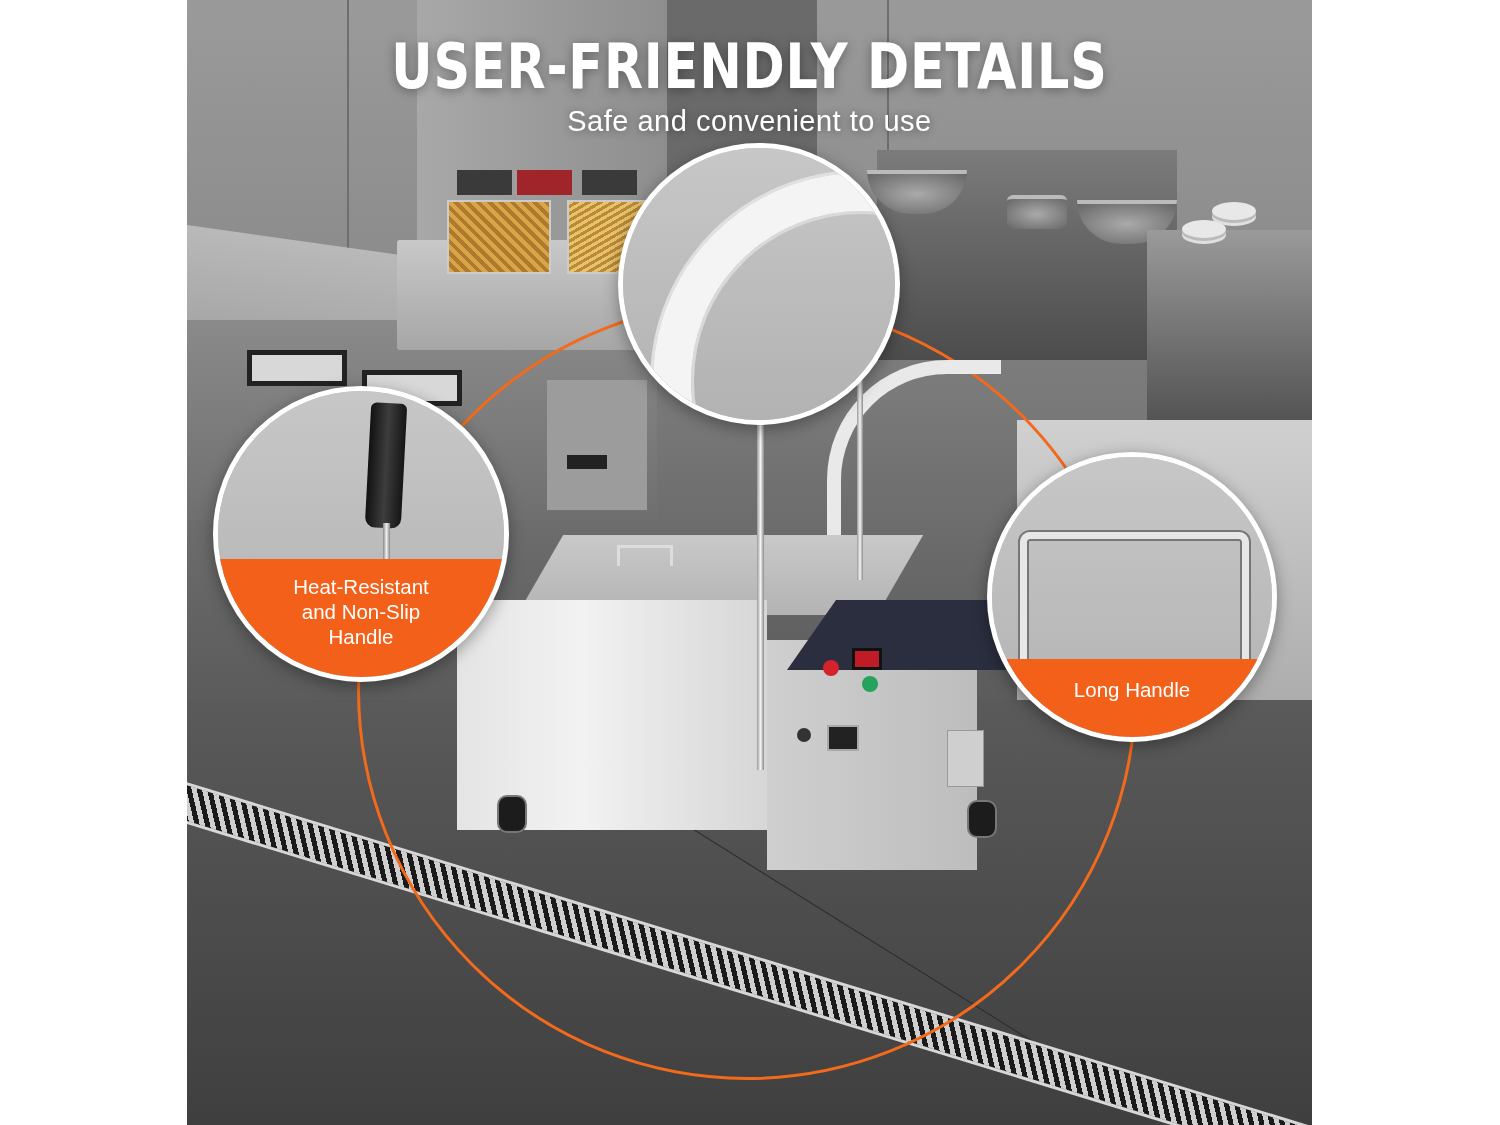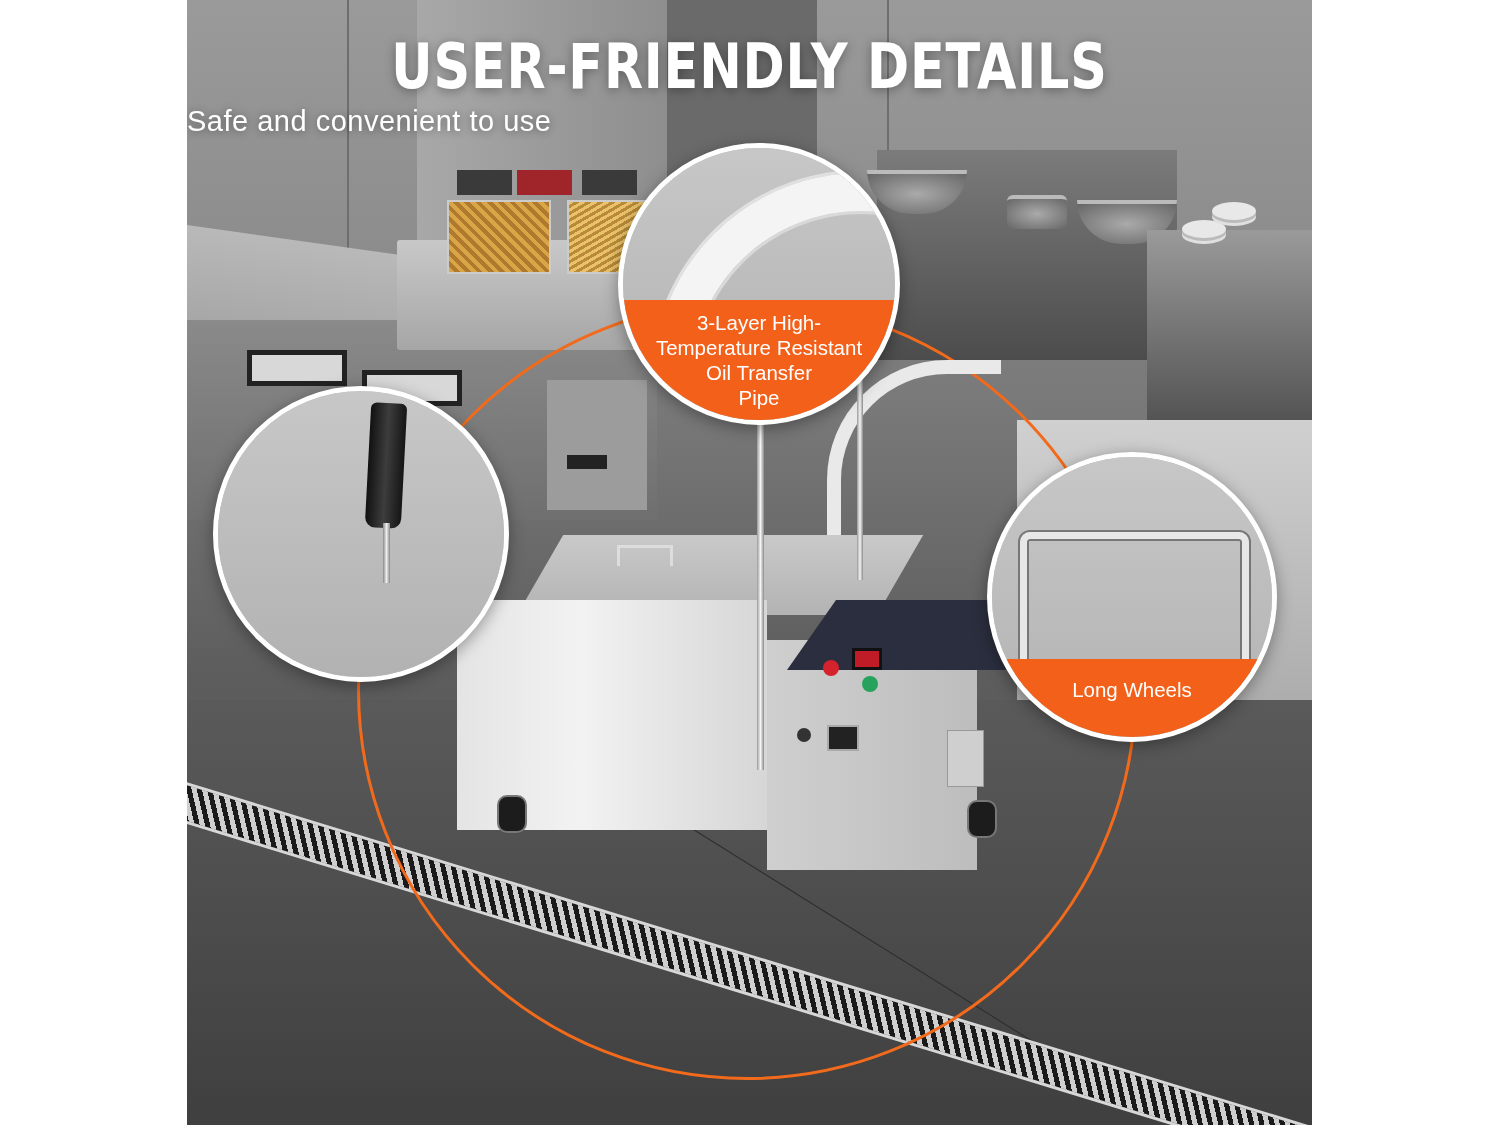--- a/index.html
+++ b/index.html
@@ -77,21 +77,21 @@
     .caster { position: absolute; width: 26px; height: 34px; border-radius: 10px; background: #1c1c1c; border: 2px solid #777; }
 
     
     .ring { position: absolute; left: 170px; top: 300px; width: 780px; height: 780px; border-radius: 50%;
       border: 3px solid #f26a1b; box-sizing: border-box; }
 
     
     .title { position: absolute; left: 0; top: 28px; width: 1125px; text-align: center; color: #ffffff;
       font-family: "DejaVu Sans", sans-serif; font-weight: bold; font-size: 62px; letter-spacing: 1px;
       transform: scaleX(0.82); transform-origin: center; text-shadow: 0 2px 12px rgba(0,0,0,0.35); line-height: 78px; }
-    .subtitle { position: absolute; left: 0; top: 105px; width: 1125px; text-align: left; color: #ffffff;
+    .subtitle { position: absolute; left: 0; top: 105px; width: 1125px; text-align: center; color: #ffffff;
       font-size: 29px; letter-spacing: 0.5px; text-shadow: 0 1px 8px rgba(0,0,0,0.4); }
 
     
     .callout { position: absolute; border-radius: 50%; overflow: hidden; box-sizing: border-box;
       border: 5px solid #ffffff; background: #bdbdbd; box-shadow: 0 4px 16px rgba(0,0,0,0.35); }
     .callout .photo { position: absolute; inset: 0; background: linear-gradient(180deg,#c7c7c7,#b2b2b2); }
     .callout .banner { position: absolute; left: 0; right: 0; bottom: 0; background: #f2601a;
       color: #fff; text-align: center; display: flex; align-items: center; justify-content: center;
       font-size: 20.5px; line-height: 25px; padding: 0 20px; box-sizing: border-box; }
     .callout .banner span { display: block; }
@@ -179,40 +179,39 @@
     <div class="caster" style="left:510px;top:300px"></div>
   </div>
 
   <div class="title">USER-FRIENDLY DETAILS</div>
   <div class="subtitle">Safe and convenient to use</div>
 
   <div class="callout" style="left:431px;top:143px;width:282px;height:282px">
     <div class="photo">
       <div class="pipe-arc" style="left:30px;top:25px;width:340px;height:340px"></div>
     </div>
-    <div class="banner" style="height:120px">
-      <div>
-        <span>3-Layer High-</span>
-        <span>Temperature Resistant</span>
-        <span>Oil Transfer</span>
-        <span>Pipe</span>
-      </div>
-    </div>
   </div>
 
   <div class="callout" style="left:26px;top:386px;width:296px;height:296px">
     <div class="photo">
       <div class="knob" style="left:150px;top:12px"></div>
       <div class="knob-shaft" style="left:165px;top:132px"></div>
     </div>
+    <div class="banner" style="height:118px;padding-bottom:14px">
+      <div>
+        <span>Heat-Resistant</span>
+        <span>and Non-Slip</span>
+        <span>Handle</span>
+      </div>
+    </div>
   </div>
 
   <div class="callout" style="left:800px;top:452px;width:290px;height:290px">
     <div class="photo">
       <div class="handle-frame" style="left:28px;top:75px;width:215px;height:140px"></div>
     </div>
     <div class="banner" style="height:78px;padding-bottom:18px">
-      <span>Long Wheels</span>
+      <span>Long Handle</span>
     </div>
   </div>
 
 
 </div>
 
 </body></html>

